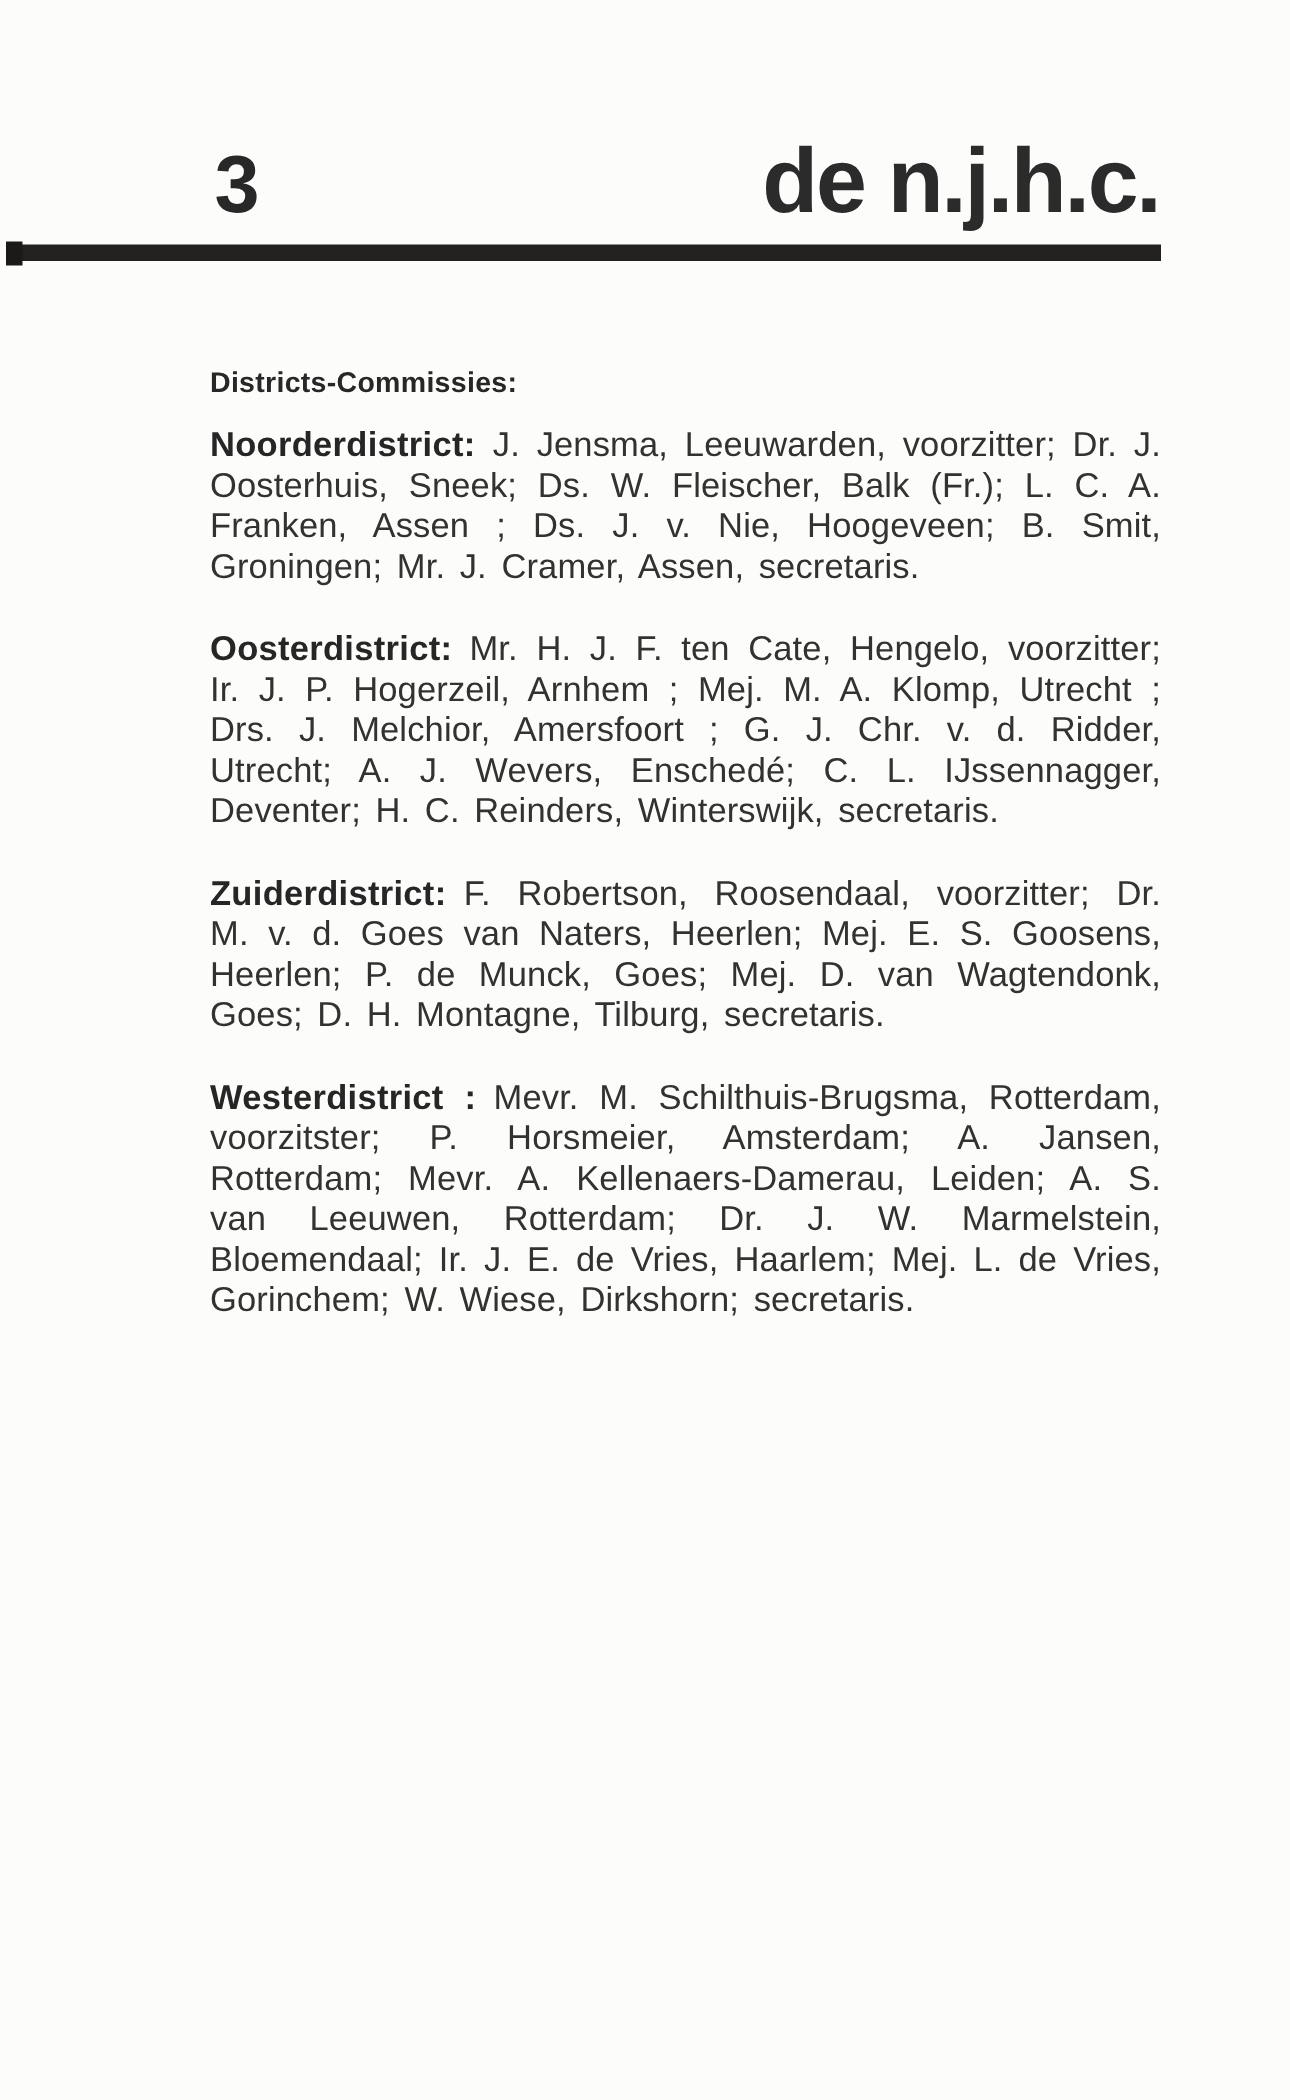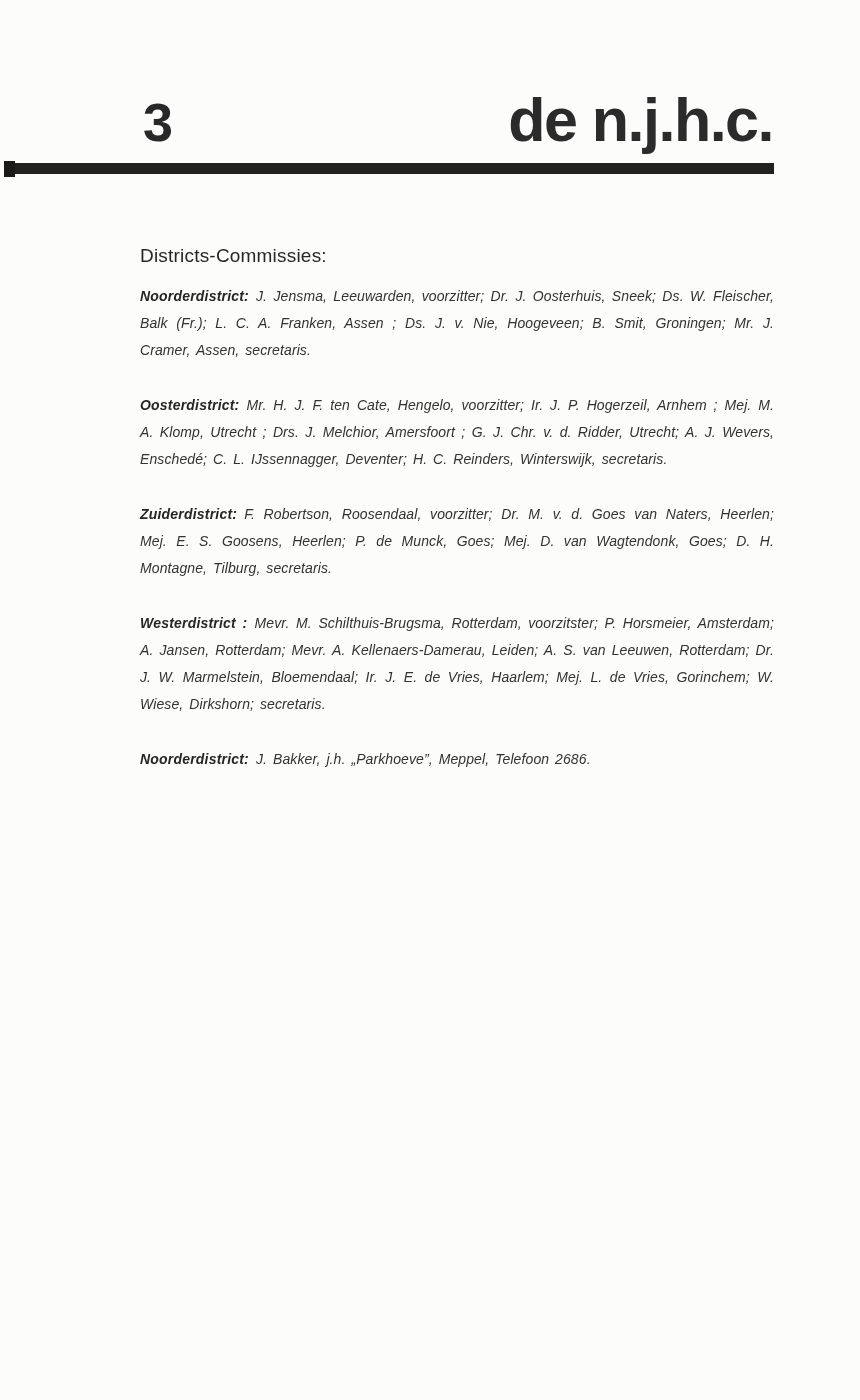--- a/index.html
+++ b/index.html
@@ -55,35 +55,34 @@
   }
 
   
   .content {
     position: absolute;
     top: 242px; left: 140px;
     width: 634px;
   }
   .section-heading {
     font-size: 19px;
-    font-weight: normal;
+    font-weight: bold;
     color: #272727;
     line-height: 27px;
     letter-spacing: 0.2px;
     margin: 0 0 14px 0;
   }
   .entry {
-    font-size: 14px;
+    font-size: 23px;
     line-height: 27px;
     letter-spacing: 0.1px;
     word-spacing: 0.14em;
     text-align: justify;
     margin: 0 0 28px 0;
     color: #333231;
-    font-style: italic;
   }
   .district-label {
     font-weight: bold;
     color: #262626;
     margin-right: 0.5em;
     letter-spacing: 0.2px;
   }
 </style>
 </head>
 <body>
@@ -103,19 +102,18 @@
 
     <p class="entry"><span class="district-label">Noorderdistrict:</span><span>J. Jensma, Leeuwarden, voorzitter; Dr. J. Oosterhuis, Sneek; Ds. W. Fleischer, Balk (Fr.); L. C. A. Franken, Assen ; Ds. J. v. Nie, Hoogeveen; B. Smit, Groningen; Mr. J. Cramer, Assen, secretaris.</span></p>
 
     <p class="entry"><span class="district-label">Oosterdistrict:</span><span>Mr. H. J. F. ten Cate, Hengelo, voorzitter; Ir. J. P. Hogerzeil, Arnhem ; Mej. M. A. Klomp, Utrecht ; Drs. J. Melchior, Amersfoort ; G. J. Chr. v. d. Ridder, Utrecht; A. J. Wevers, Enschedé; C. L. IJssennagger, Deventer; H. C. Reinders, Winterswijk, secretaris.</span></p>
 
     <p class="entry"><span class="district-label">Zuiderdistrict:</span><span>F. Robertson, Roosendaal, voorzitter; Dr. M. v. d. Goes van Naters, Heerlen; Mej. E. S. Goosens, Heerlen; P. de Munck, Goes; Mej. D. van Wagtendonk, Goes; D. H. Montagne, Tilburg, secretaris.</span></p>
 
     <p class="entry"><span class="district-label">Westerdistrict :</span><span>Mevr. M. Schilthuis-Brugsma, Rotterdam, voorzitster; P. Horsmeier, Amsterdam; A. Jansen, Rotterdam; Mevr. A. Kellenaers-Damerau, Leiden; A. S. van Leeuwen, Rotterdam; Dr. J. W. Marmelstein, Bloemendaal; Ir. J. E. de Vries, Haarlem; Mej. L. de Vries, Gorinchem; W. Wiese, Dirkshorn; secretaris.</span></p>
 
 
-    <p class="entry"><span class="district-label">Noorderdistrict:</span><span>J. Bakker, j.h. „Parkhoeve”, Meppel, Telefoon 2686.</span></p>
 
 
 
 
   </div>
 </div>
 
 </body></html>

